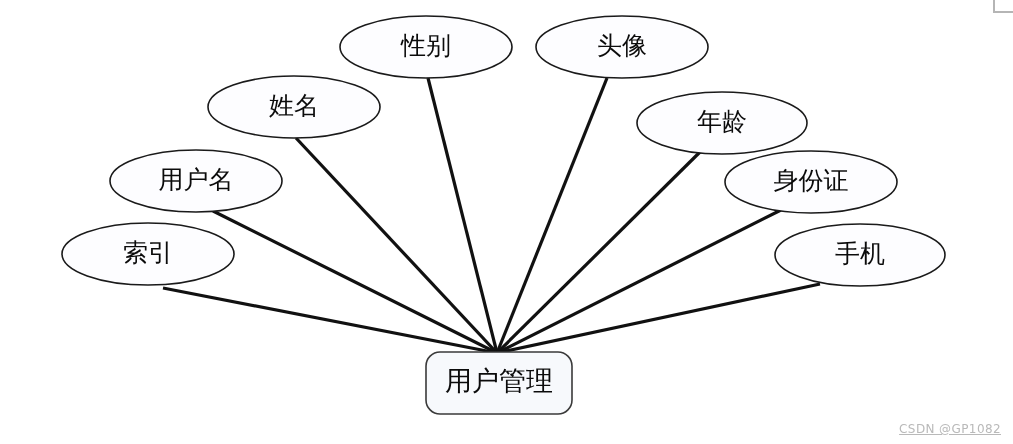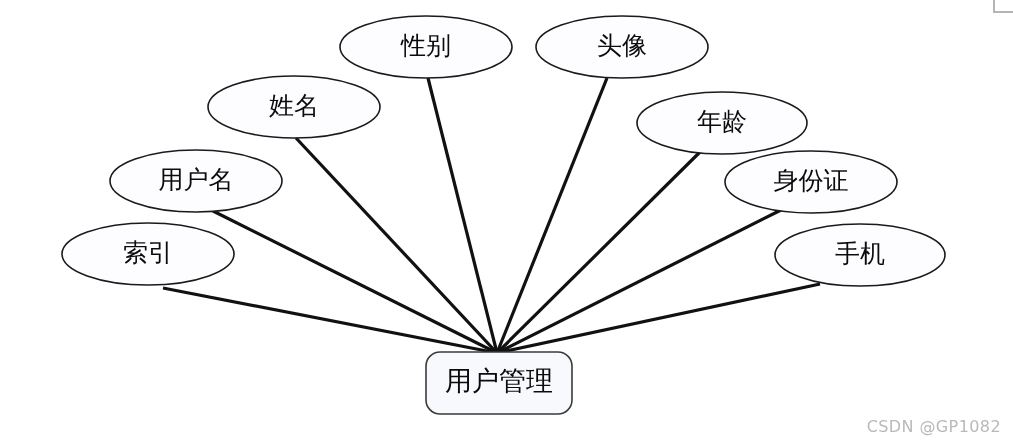--- a/index.html
+++ b/index.html
@@ -46,24 +46,25 @@
     text-anchor: middle;
     dominant-baseline: middle;
   }
   .attr-label { font-size: 25px; }
   .entity-label { font-size: 27px; }
   .watermark {
     position: absolute;
     right: 12px;
     bottom: 8px;
     font-family: "DejaVu Sans", "Liberation Sans", sans-serif;
-    font-size: 16px;
+    font-size: 12px;
     color: #b9b9b9;
     letter-spacing: 0.4px;
     white-space: nowrap;
+    text-decoration: underline;
   }
   .corner-mark {
     position: absolute;
     top: 0px;
     right: 0px;
     width: 18px;
     height: 11px;
     border-left: 2px solid #b5b5b5;
     border-bottom: 2px solid #b5b5b5;
   }

